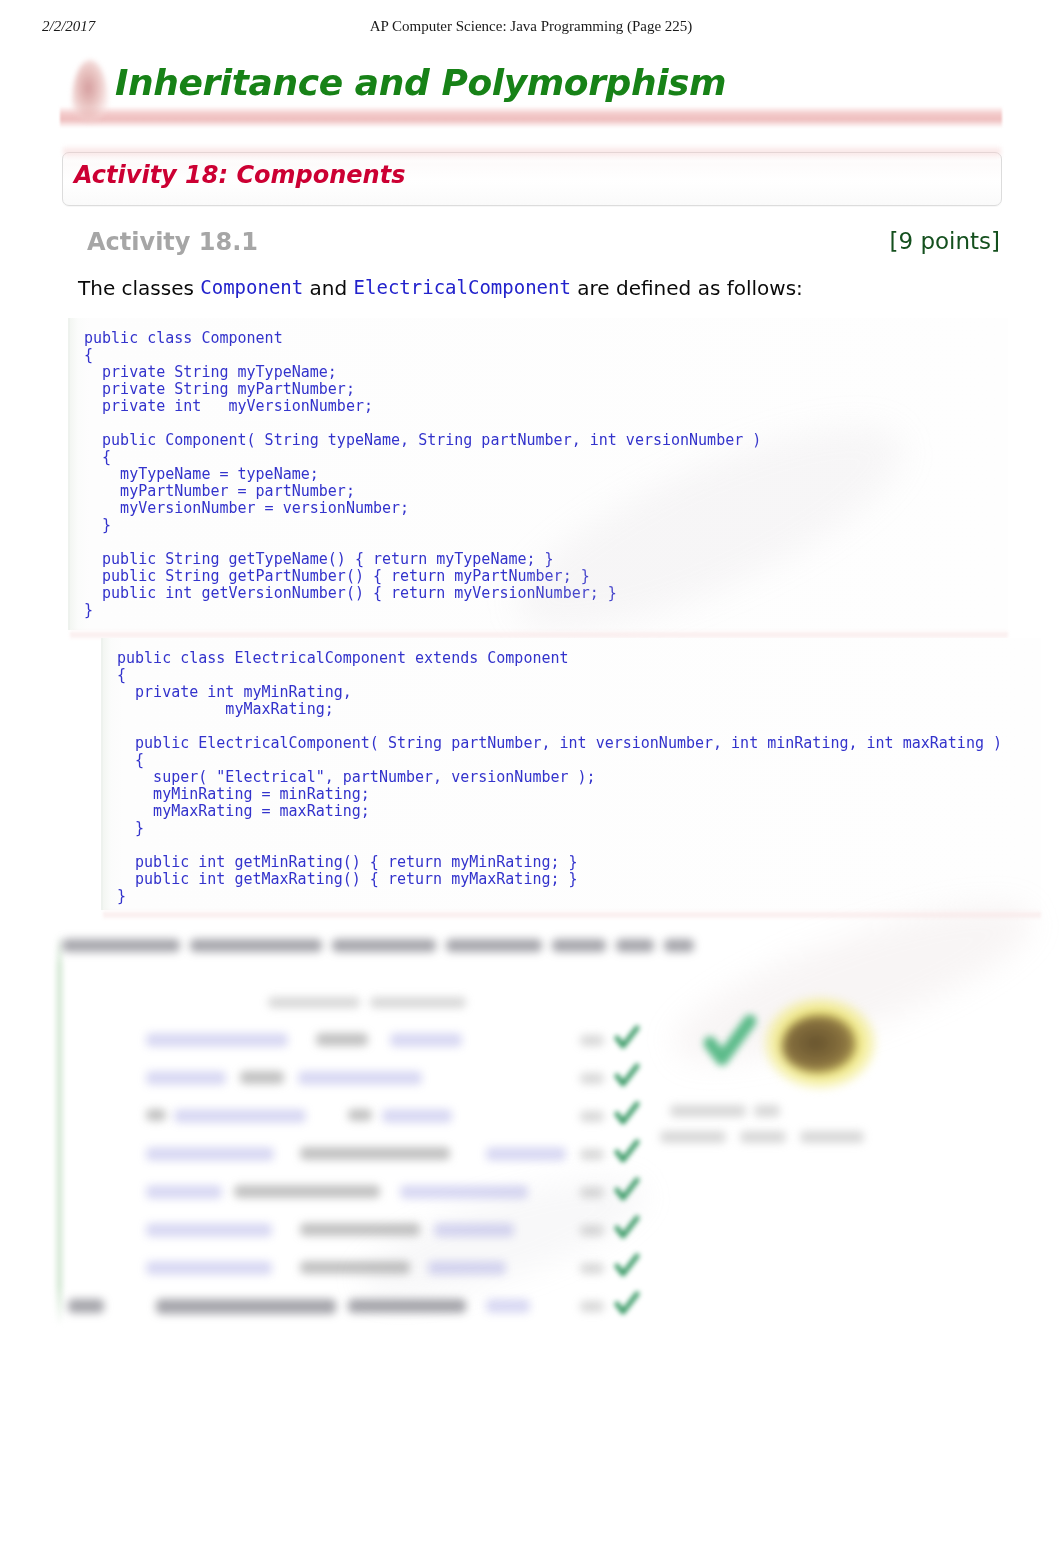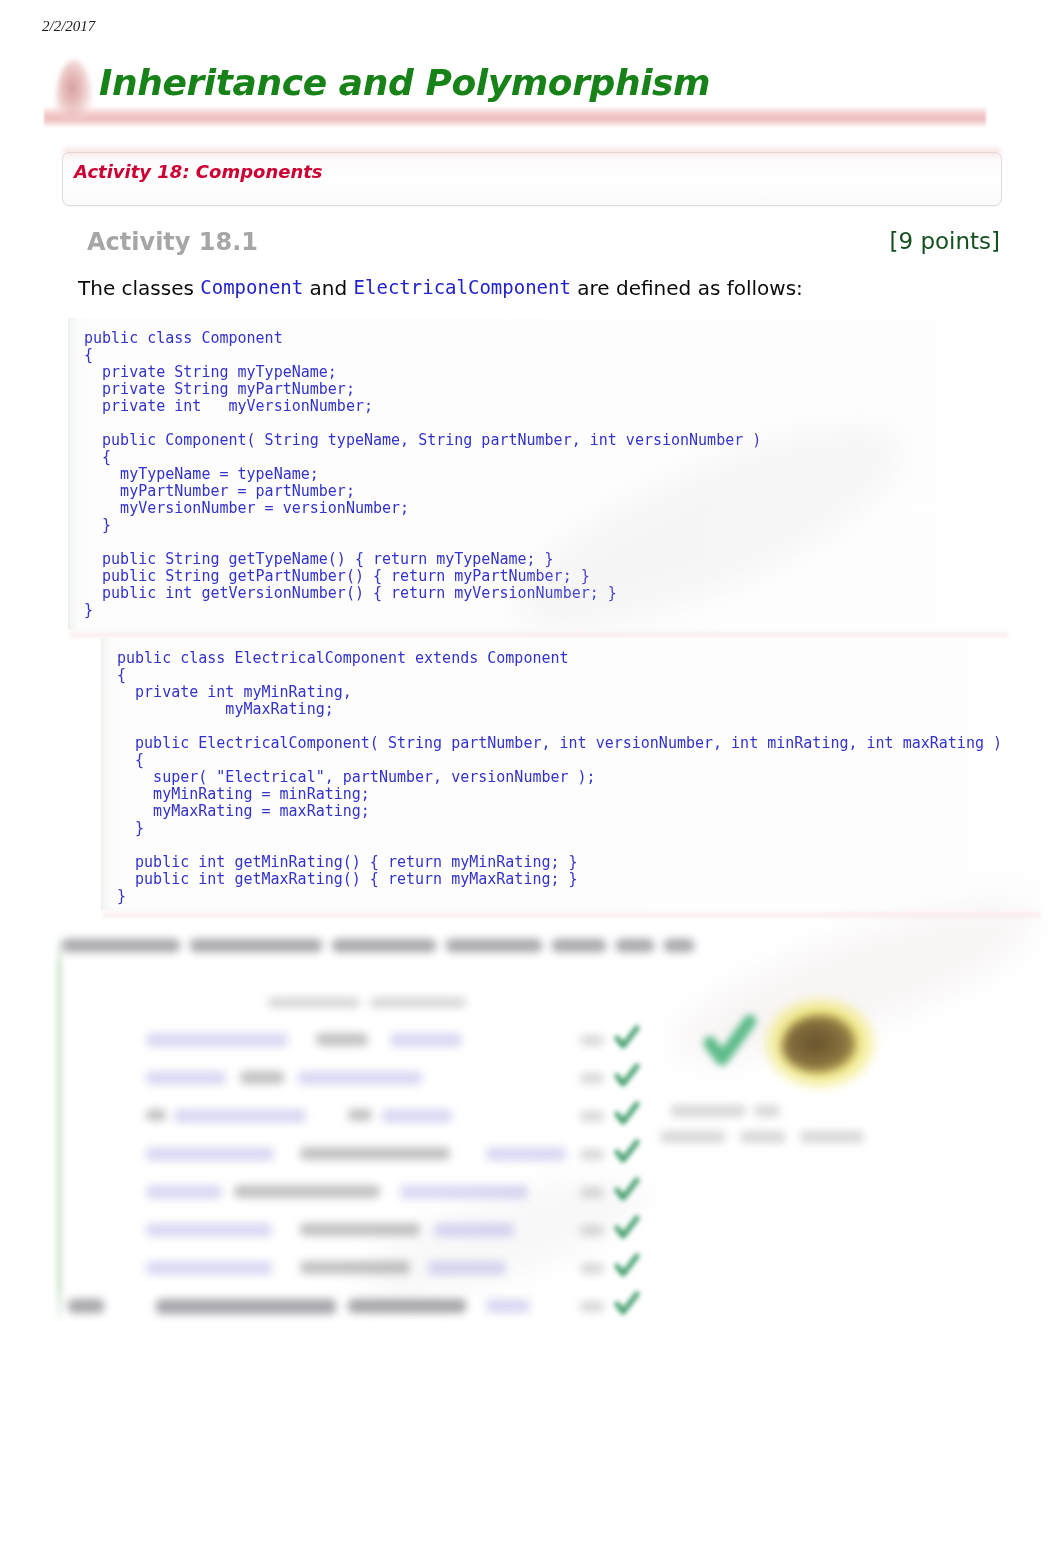--- a/index.html
+++ b/index.html
@@ -36,21 +36,21 @@
     position: absolute;
     left: 0;
     top: 0;
     width: 1062px;
     text-align: center;
   }
 
   
   .title-banner {
     position: absolute;
-    left: 44px;
+    left: 60px;
     top: 52px;
     width: 942px;
     height: 82px;
   }
   .title-bar-bg {
     position: absolute;
     left: 0;
     top: 54px;
     width: 942px;
     height: 22px;
@@ -114,21 +114,21 @@
         rgba(245,210,210,0.0) 0%,
         rgba(243,205,205,0.55) 50%,
         rgba(255,255,255,0) 100%);
     filter: blur(2px);
   }
   .activity-title {
     position: absolute;
     left: 11px;
     top: 8px;
     font-family: "DejaVu Sans", sans-serif;
-    font-size: 18px;
+    font-size: 24px;
     font-weight: bold;
     font-style: italic;
     color: #cc0033;
     white-space: nowrap;
   }
 
   
   .sub-head {
     position: absolute;
     left: 62px;
@@ -300,20 +300,21 @@
     width: 52px;
     height: 52px;
     filter: blur(3.6px);
   }
 </style>
 </head>
 <body>
 
 <div class="page-header">
   <span class="date">2/2/2017</span>
+  <span class="course">AP Computer Science: Java Programming (Page 225)</span>
 </div>
 
 <div class="title-banner">
   <div class="title-bar-bg"></div>
   <div class="title-blob"></div>
   <div class="title-text">Inheritance and Polymorphism</div>
 </div>
 
 <div class="activity-box">
   <div class="activity-box-sheen"></div>

